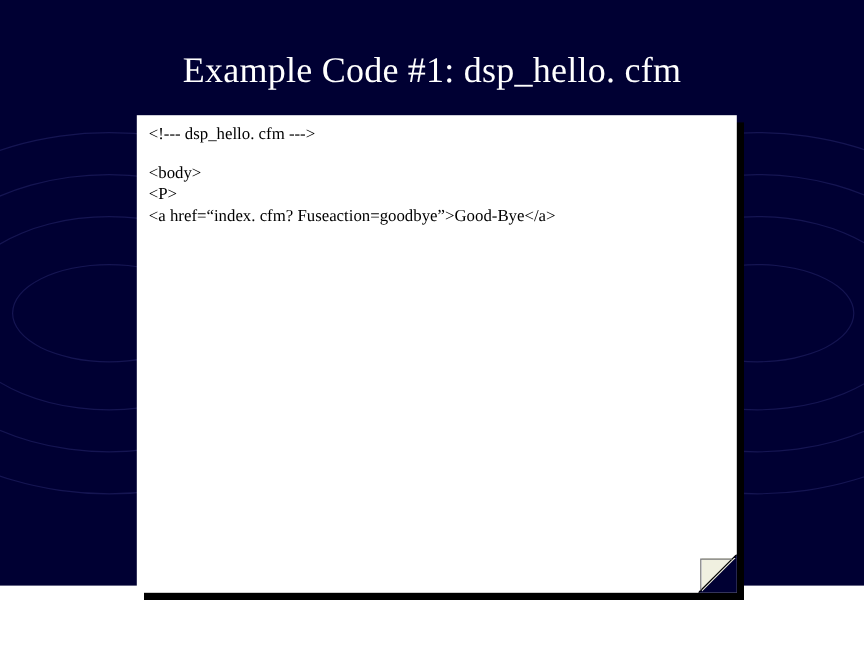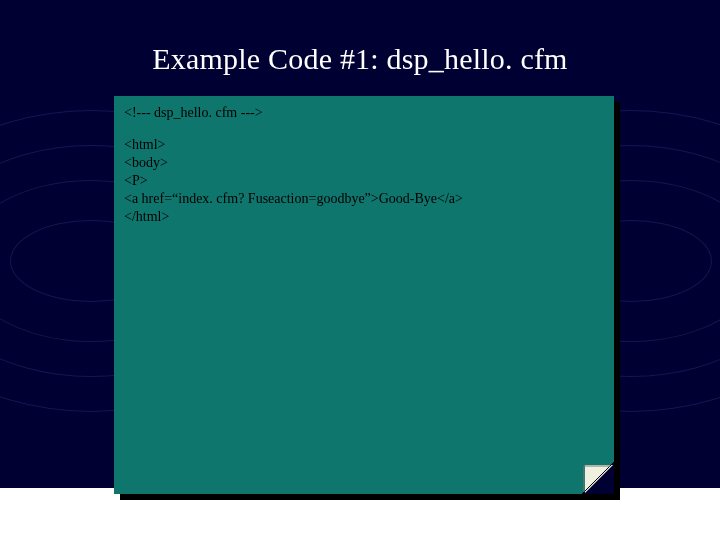--- a/index.html
+++ b/index.html
@@ -55,21 +55,21 @@
     width: 100%;
     height: 100%;
     background: #000000;
   }
   .code-box {
     position: absolute;
     top: 0;
     left: 0;
     width: 100%;
     height: 100%;
-    background: #0f766e;
+    background: #ffffff;
     box-sizing: border-box;
     padding: 8px 10px;
     color: #000;
     font-size: 14px;
     line-height: 1.28;
   }
   .code-box div {
     white-space: pre;
   }
   .corner-fold {
@@ -126,25 +126,23 @@
     <div class="ring" style="left:550px; top:220px; width:160px; height:80px;"></div>
   </div>
 
   <div class="title">Example Code #1: dsp_hello. cfm</div>
 
   <div class="code-box-wrap">
     <div class="shadow"></div>
     <div class="code-box">
       <div>&lt;!--- dsp_hello. cfm ---&gt;</div>
       <div class="spacer"></div>
-      <div>&lt;html&gt;</div>
       <div>&lt;body&gt;</div>
       <div>&lt;P&gt;</div>
       <div>&lt;a href=“index. cfm? Fuseaction=goodbye”&gt;Good-Bye&lt;/a&gt;</div>
-      <div>&lt;/html&gt;</div>
 
       <div class="corner-fold">
         <div class="tri-back"></div>
         <div class="tri-fold"></div>
         <svg class="tri-outline" viewBox="0 0 32 32">
           <polyline points="0,32 32,0" fill="none" stroke="#000" stroke-width="1"></polyline>
           <polyline points="2,30 2,4 28,4" fill="none" stroke="#777" stroke-width="1"></polyline>
         </svg>
       </div>
     </div>

